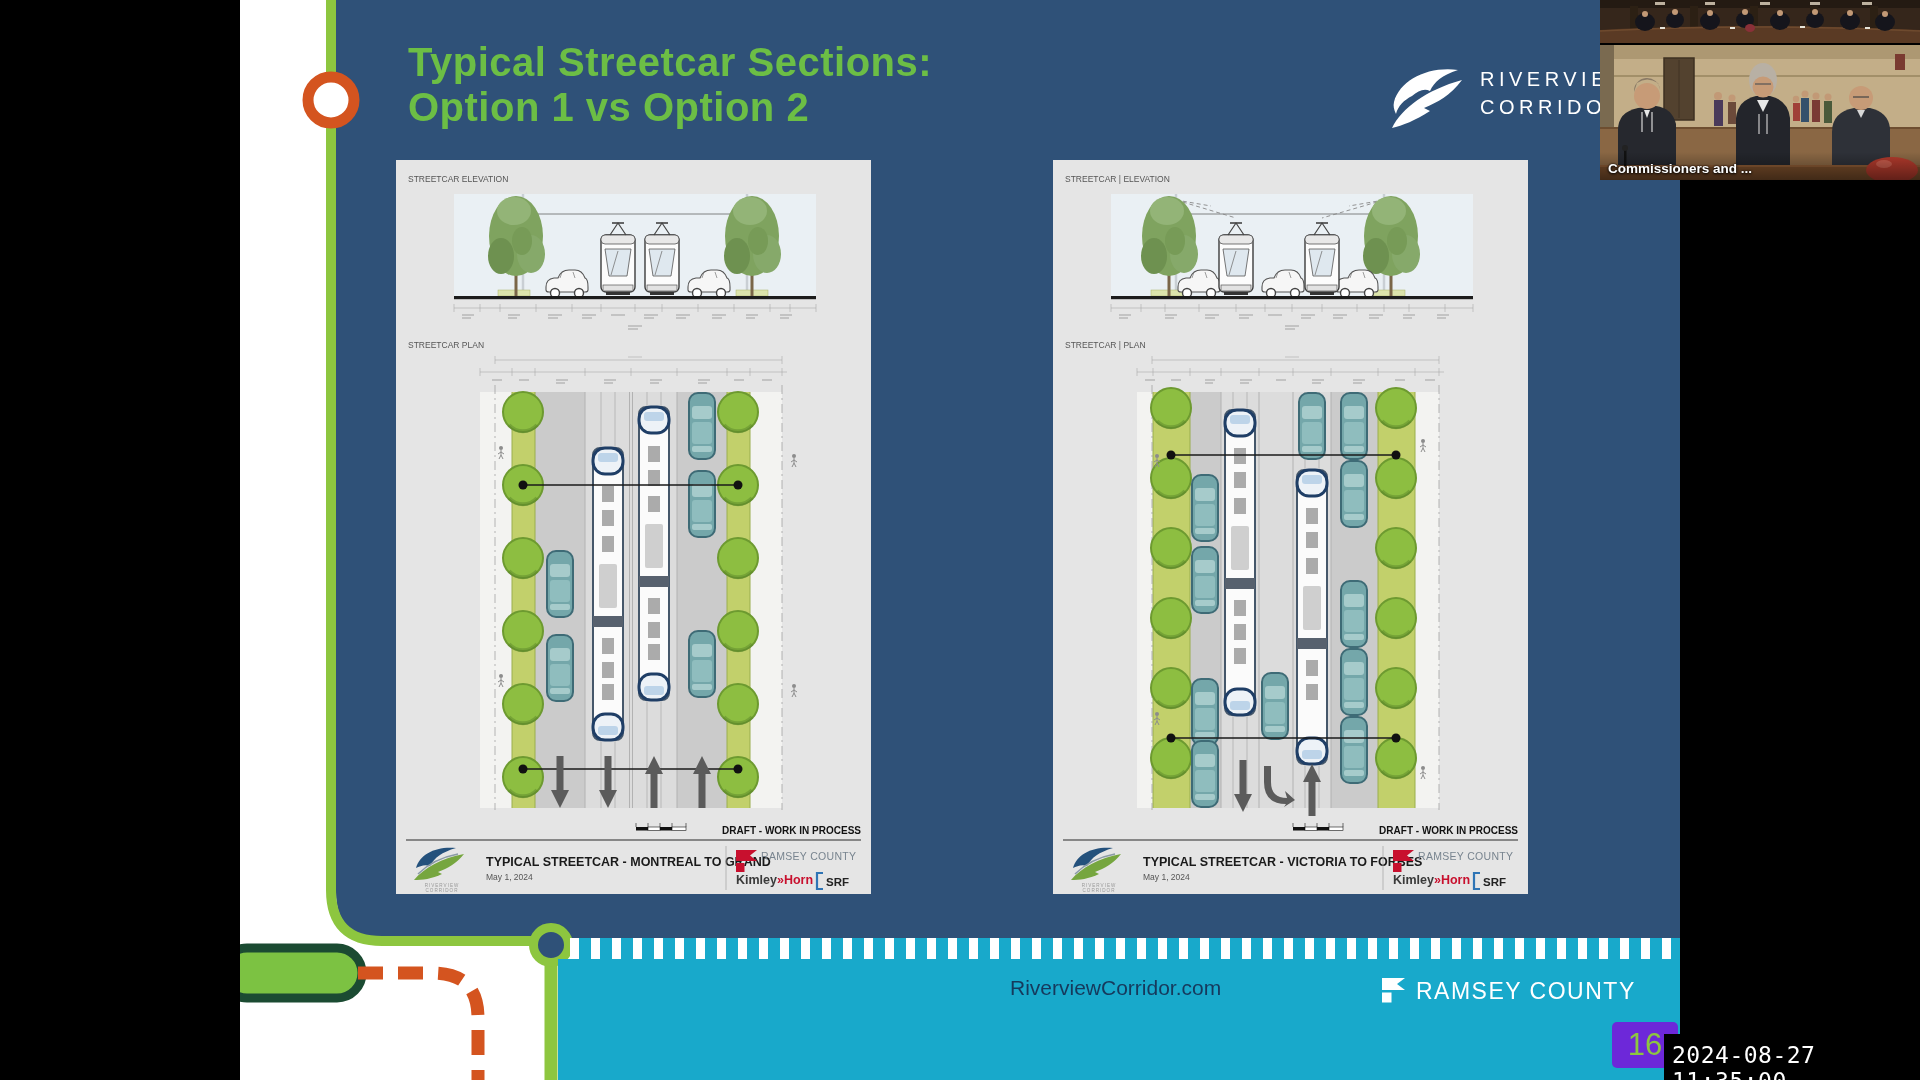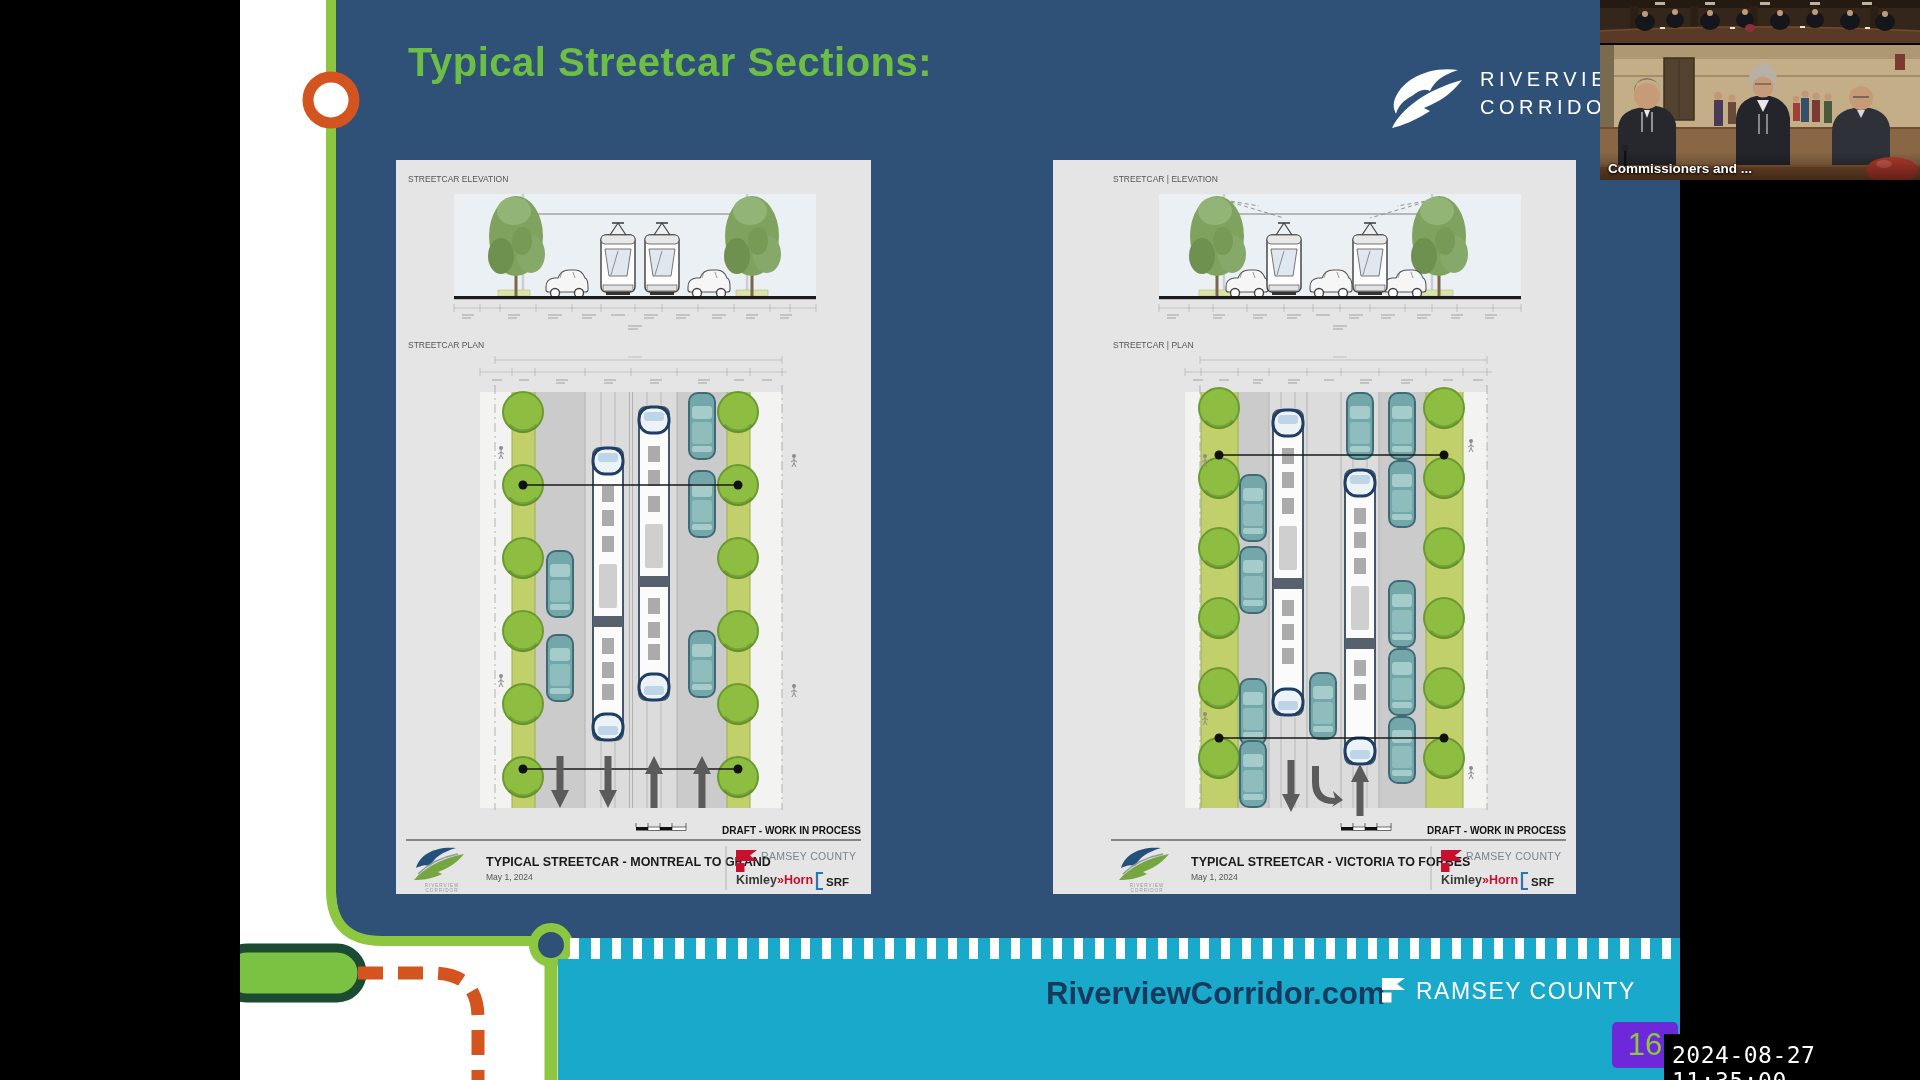--- a/index.html
+++ b/index.html
@@ -9,27 +9,27 @@
   .lb-left{left:0;width:240px;}
   .lb-right{left:1680px;width:240px;}
   .slide{position:absolute;left:240px;top:0;width:1440px;height:1080px;background:#ffffff;overflow:hidden;}
   .decor{position:absolute;left:0;top:0;}
   .slide-title{position:absolute;left:168px;top:40px;color:#6CBE45;font-weight:bold;
                font-size:40px;line-height:45px;letter-spacing:0.5px;}
   .brand{position:absolute;left:1146px;top:58px;}
   .brand-text{position:absolute;left:1240px;color:#fff;font-size:20px;letter-spacing:4.5px;}
   .bt1{top:68px;} .bt2{top:96px;}
   .panel{position:absolute;top:160px;width:475px;height:734px;background:#e5e5e5;}
-  .panel1{left:156px;} .panel2{left:813px;padding-left:48px;}
+  .panel1{left:156px;} .panel2{left:813px;}
   svg text{font-family:"Liberation Sans",sans-serif;}
   .zipper{position:absolute;left:330px;top:938px;width:1110px;height:21px;
           background:repeating-linear-gradient(90deg,#ffffff 0 9px,#18A9CB 9px 21px);}
   .tealbar{position:absolute;left:318px;top:959px;width:1122px;height:121px;background:#18A9CB;}
   .foot-project{position:absolute;left:342px;top:976px;color:#fff;font-weight:bold;font-size:27px;}
-  .foot-web{position:absolute;left:770px;top:976px;color:#16395C;font-weight:bold;font-size:31px;margin-left:36px;}
+  .foot-web{position:absolute;left:770px;top:976px;color:#16395C;font-weight:normal;font-size:21px;}
   .foot-ramsey{position:absolute;left:1142px;top:978px;display:flex;align-items:center;}
   .foot-ramsey span{color:#fff;font-size:23px;letter-spacing:1.5px;margin-left:10px;}
   .page-badge{position:absolute;left:1372px;top:1022px;width:66px;height:46px;background:#6d28d9;
               border-radius:5px;display:flex;align-items:center;justify-content:center;
               color:#8DC63F;font-size:31px;}
   .webcam{position:absolute;left:1600px;top:0;width:379px;height:180px;background:#000;z-index:5;}
   .webcam-label{position:absolute;left:8px;bottom:4px;color:#fff;font-size:13.5px;font-weight:bold;
                 text-shadow:0 1px 3px #000,0 0 2px #000;}
   .webcam-shade{position:absolute;left:0;bottom:0;width:100%;height:28px;
                 background:linear-gradient(0deg,rgba(0,0,0,.45),rgba(0,0,0,0));}
@@ -104,20 +104,21 @@
       <path d="M91,0 V890 Q91,941 142,941 H311" stroke="#8DC63F" stroke-width="10" fill="none"></path>
       <rect x="304.5" y="958" width="13" height="122" fill="#8DC63F"></rect>
       <rect x="-18" y="948" width="140" height="50" rx="25" fill="#7CC242" stroke="#1B4B32" stroke-width="9"></rect>
       <path d="M118,973 H193 Q238,973 238,1018 V1085" stroke="#D4541F" stroke-width="13" stroke-dasharray="25 15" fill="none"></path>
       <circle cx="91" cy="100" r="23" fill="#ffffff" stroke="#D4541F" stroke-width="11"></circle>
       <circle cx="311" cy="945" r="17.5" fill="#2F5178" stroke="#8DC63F" stroke-width="9"></circle>
     </svg>
 
     <div class="slide-title">
       <div>Typical Streetcar Sections:</div>
+      <div>Option 1 vs Option 2</div>
     </div>
 
     <svg class="brand" width="82" height="84" viewBox="0 0 82 84">
       <path d="M8,44 C14,22 42,8 72,12 C56,17 48,24 44,33 C38,30 32,33 26,38 C18,42 12,48 10,56 C8,52 7,48 8,44 Z" fill="#fff"></path>
       <path d="M6,70 C16,50 40,32 76,22 C64,38 52,44 38,50 L44,53 C30,62 16,68 6,70 Z" fill="#fff"></path>
     </svg>
     <div class="brand-text bt1">RIVERVIEW</div>
     <div class="brand-text bt2">CORRIDOR</div>
 
     <div class="panel panel1">

